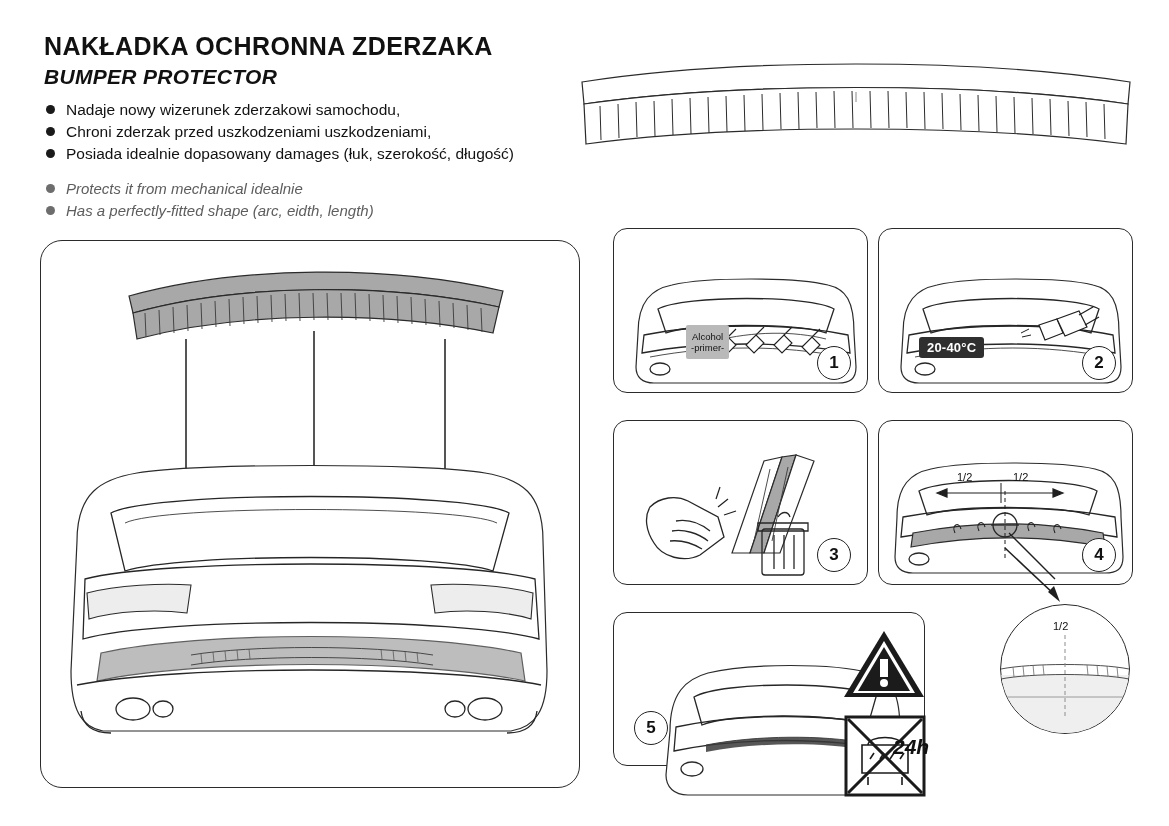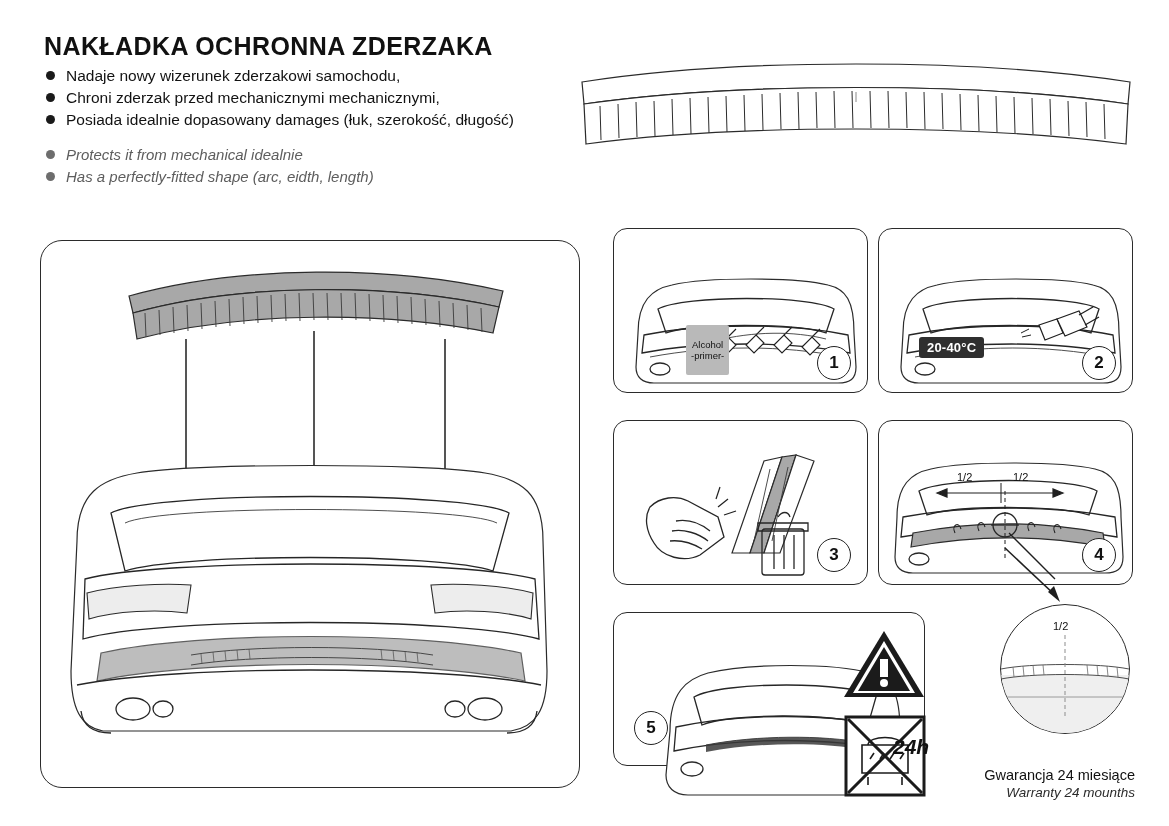--- a/index.html
+++ b/index.html
@@ -114,21 +114,21 @@
     background: #fff;
   }
 
   .badge-alcohol {
     position: absolute;
     background: #b9b9b9;
     color: #111;
     font-size: 9.5px;
     line-height: 11px;
     text-align: center;
-    padding: 14px 5px;
+    padding: 6px 5px;
     border-radius: 2px;
     font-family: "Liberation Sans", sans-serif;
   }
   .badge-temp {
     position: absolute;
     background: #2f2f2f;
     color: #fff;
     font-size: 13px;
     font-weight: bold;
     padding: 3px 8px;
@@ -193,24 +193,25 @@
   .lightfill { fill: #ededed; stroke: #2b2b2b; stroke-width: 1.1; }
   .whitefill { fill: #ffffff; stroke: #2b2b2b; stroke-width: 1.2; }
 </style>
 </head>
 <body>
 
 <div class="page">
 
   <div class="title-block">
     <h1 class="title-pl">NAKŁADKA OCHRONNA ZDERZAKA</h1>
+    <h2 class="title-en">BUMPER PROTECTOR</h2>
 
     <ul class="bullets pl">
       <li>Nadaje nowy wizerunek zderzakowi samochodu,</li>
-      <li>Chroni zderzak przed mechanicznymi mechanicznymi,</li>
+      <li>Chroni zderzak przed uszkodzeniami uszkodzeniami,</li>
       <li>Posiada idealnie dopasowany damages (łuk, szerokość, długość)</li>
     </ul>
 
     <ul class="bullets en">
       <li>Protects it from mechanical idealnie</li>
       <li>Has a perfectly-fitted shape (arc, eidth, length)</li>
     </ul>
   </div>
 
   <div style="position:absolute; left:576px; top:52px; width:560px; height:110px;">
@@ -508,18 +509,14 @@
           <path d="M22,60 L22,68 M56,60 L56,68"></path>
         </g>
         <line x1="2" y1="2" x2="76" y2="76" stroke="#1b1b1b" stroke-width="3"></line>
         <line x1="76" y1="2" x2="2" y2="76" stroke="#1b1b1b" stroke-width="3"></line>
       </g>
     </svg>
     <div class="label-24h" style="left:279px; top:122px;">24h</div>
     <div class="step-num" style="left:20px; bottom:20px;">5</div>
   </div>
 
-  <div class="warranty">
-    <p class="pl">Gwarancja 24 miesiące</p>
-    <p class="en">Warranty 24 mounths</p>
-  </div>
 
 </div>
 
 </body></html>

